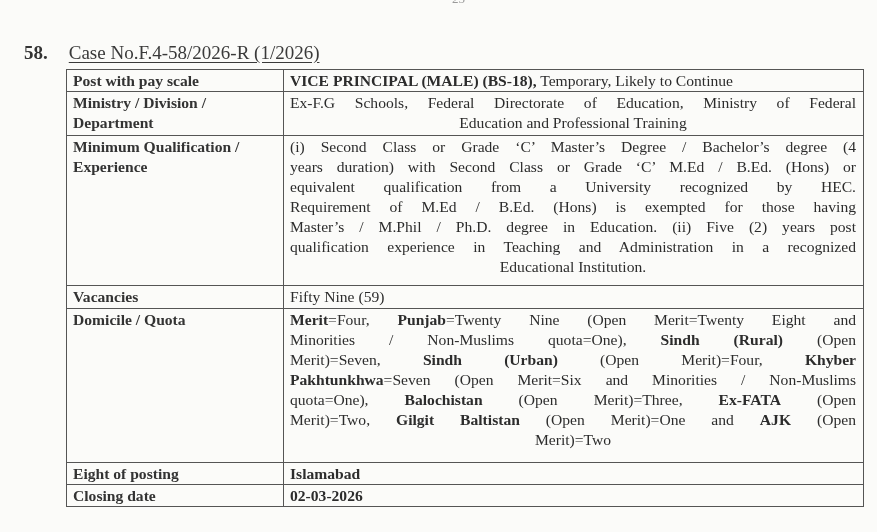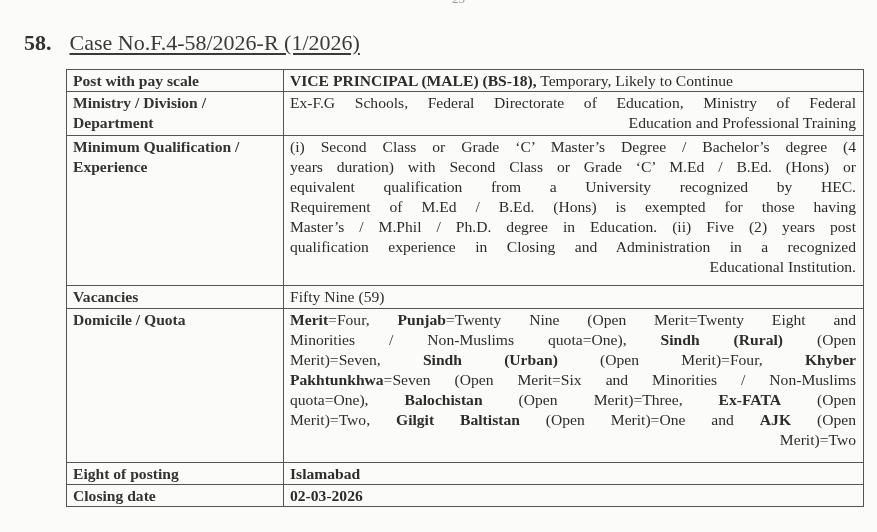--- a/index.html
+++ b/index.html
@@ -8,22 +8,22 @@
     background:#fbfbf9;
     font-family:"Liberation Serif", serif;
     color:#2a2a2a;
     position:relative;
   }
   .page-num {
     position:absolute; left:452px; top:-9px;
     font-size:13px; color:#9a9a9a;
   }
   .case-heading {
-    position:absolute; left:24px; top:30px;
-    font-size:22px; font-weight:bold; color:#333;
+    position:absolute; left:24px; top:42px;
+    font-size:19px; font-weight:bold; color:#333;
     white-space:nowrap;
   }
   .case-heading .num { display:inline-block; width:40px; }
   .case-heading .title {
     font-weight:normal; text-decoration:underline;
     text-underline-offset:3px; color:#3a3a3a;
   }
   table.details {
     position:absolute; left:66px; top:69px;
     width:798px;
@@ -41,21 +41,21 @@
   .b { font-weight:bold; }
   .u { text-decoration:underline; }
   tr.r-post td { height:20px; }
   tr.r-min td { height:42px; }
   tr.r-qual td { height:148px; }
   tr.r-age td, tr.r-vac td { height:21px; }
   tr.r-dom td { height:152px;margin-top:12px; }
   tr.r-place td, tr.r-close td { height:20px; }
   .line { display:block; }
   .just { text-align:justify; text-align-last:justify; display:block; }
-  .last { text-align:right; display:block; }
+  .last { text-align:center; display:block; }
 </style>
 </head>
 <body>
 
 <div class="page-num">25</div>
 
 <div class="case-heading">
   <span class="num">58.</span>
   <span class="title">Case No.F.4-58/2026-R (1/2026)</span>
 </div>
@@ -80,21 +80,21 @@
     <td class="label">
       <span class="line">Minimum Qualification /</span>
       <span class="line">Experience</span>
     </td>
     <td class="value">
       <span class="just">(i) Second Class or Grade ‘C’ Master’s Degree / Bachelor’s degree (4</span>
       <span class="just">years duration) with Second Class or Grade ‘C’ M.Ed / B.Ed. (Hons) or</span>
       <span class="just">equivalent qualification from a University recognized by HEC.</span>
       <span class="just">Requirement of M.Ed / B.Ed. (Hons) is exempted for those having</span>
       <span class="just">Master’s / M.Phil / Ph.D. degree in Education. (ii) Five (2) years post</span>
-      <span class="just">qualification experience in Closing and Administration in a recognized</span>
+      <span class="just">qualification experience in Teaching and Administration in a recognized</span>
       <span class="last">Educational Institution.</span>
     </td>
   </tr>
   <tr class="r-vac">
     <td class="label">Vacancies</td>
     <td class="value single">Fifty Nine (59)</td>
   </tr>
   <tr class="r-dom">
     <td class="label">Domicile / Quota</td>
     <td class="value">

